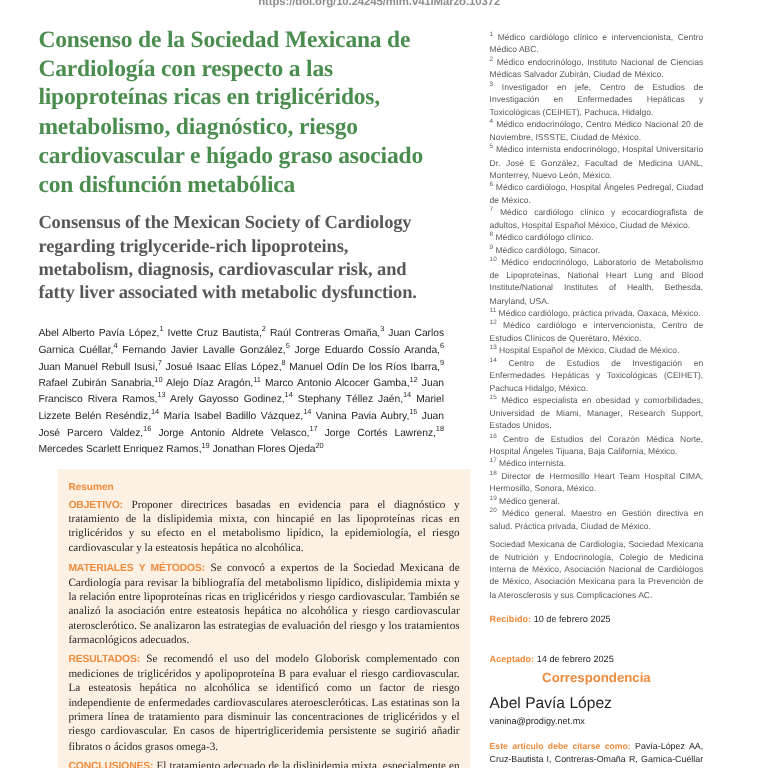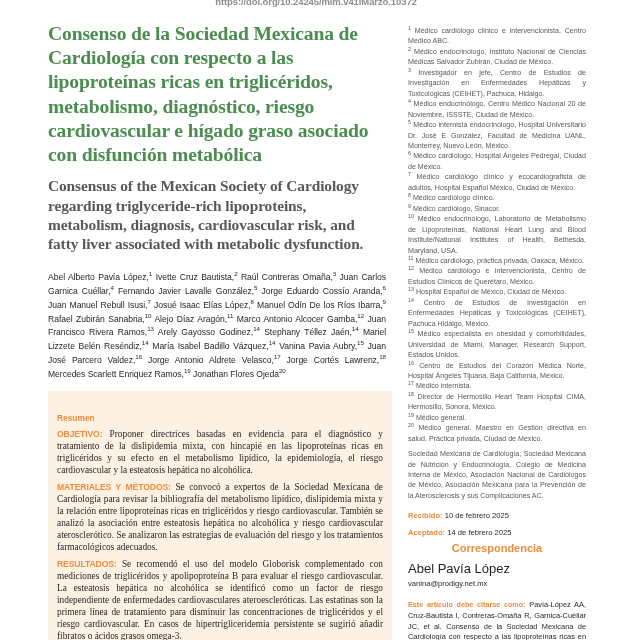--- a/index.html
+++ b/index.html
@@ -33,21 +33,21 @@
     font-size: 9.5px;
     font-weight: bold;
     color: #8e8e92;
     letter-spacing: -0.1px;
     white-space: nowrap;
   }
 
   
   .left-col {
     position: absolute;
-    left: 48px;
+    left: 32px;
     top: 22px;
     width: 340px;
   }
 
   .title-es {
     font-family: "Liberation Serif", "DejaVu Serif", serif;
     font-weight: bold;
     font-size: 19.6px;
     line-height: 1.235;
     color: #4a8d4e;
@@ -88,21 +88,21 @@
     width: 344px;
     background: #fdf1e4;
     padding: 6px 9px 10px 9px;
     box-sizing: border-box;
   }
   .abstract-heading {
     font-family: "Liberation Sans", "DejaVu Sans", sans-serif;
     font-size: 8.4px;
     font-weight: bold;
     color: #ef8b3c;
-    margin: 16px 0 5px 0;
+    margin: 3px 0 5px 0;
   }
   .abs-block {
     font-size: 9.3px;
     line-height: 1.295;
     text-align: justify;
     margin: 0 0 4.5px 0;
     color: #231f20;
     hyphens: auto;
   }
   .abs-label {
@@ -137,21 +137,21 @@
   .societies {
     text-align: justify;
     margin: 5px 0 0 0;
     color: #58585b;
   }
   .meta-line {
     margin-top: 9px;
     font-size: 7.6px;
     color: #231f20;
   }
-  .meta-line + .meta-line { margin-top: 5px; }
+  .meta-line + .meta-line { margin-top: 22px; }
   .meta-label {
     font-weight: bold;
     color: #ef8b3c;
   }
   .corr-heading {
     margin-top: 2px;
     font-size: 11px;
     font-weight: bold;
     color: #ef8b3c;
     text-align: center;

